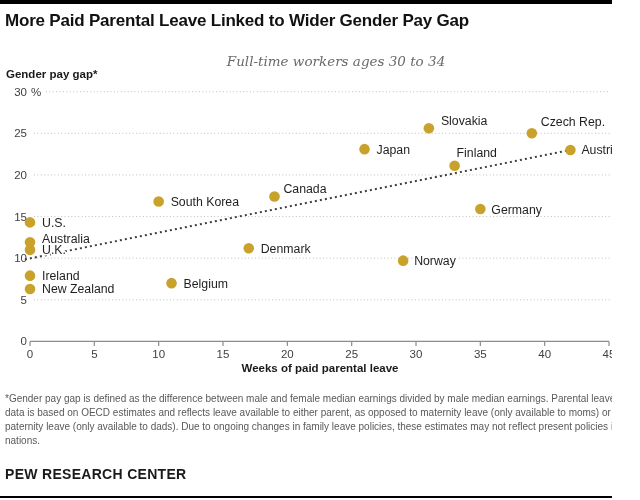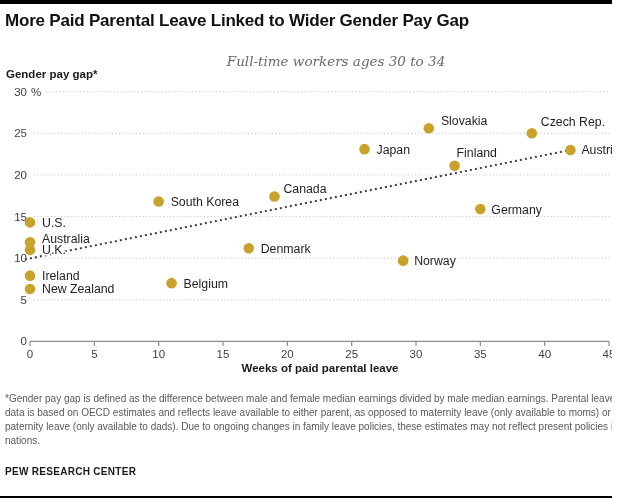--- a/index.html
+++ b/index.html
@@ -18,21 +18,21 @@
     font-size:13.5px;color:#6a6a6a;text-align:center;
   }
   .chart{position:absolute;top:60px;left:0;}
   .notes{
     position:absolute;top:392px;left:5px;width:632px;margin:0;
     font-size:10px;line-height:14px;color:#58595b;
   }
   .notes p{margin:0;}
   .branding{
     position:absolute;top:466px;left:5px;margin:0;
-    font-size:10px;font-weight:700;color:#1a1a1a;letter-spacing:0.3px;
+    font-size:14px;font-weight:700;color:#1a1a1a;letter-spacing:0.3px;
   }
   .bottom-rule{position:absolute;top:496px;left:0;width:640px;height:2px;background:#000;}
   svg text{font-family:"Liberation Sans",sans-serif;}
 </style>
 </head>
 <body>
 
 <div class="page">
   <div class="top-bar"></div>
   <h1 class="title">More Paid Parental Leave Linked to Wider Gender Pay Gap</h1>

